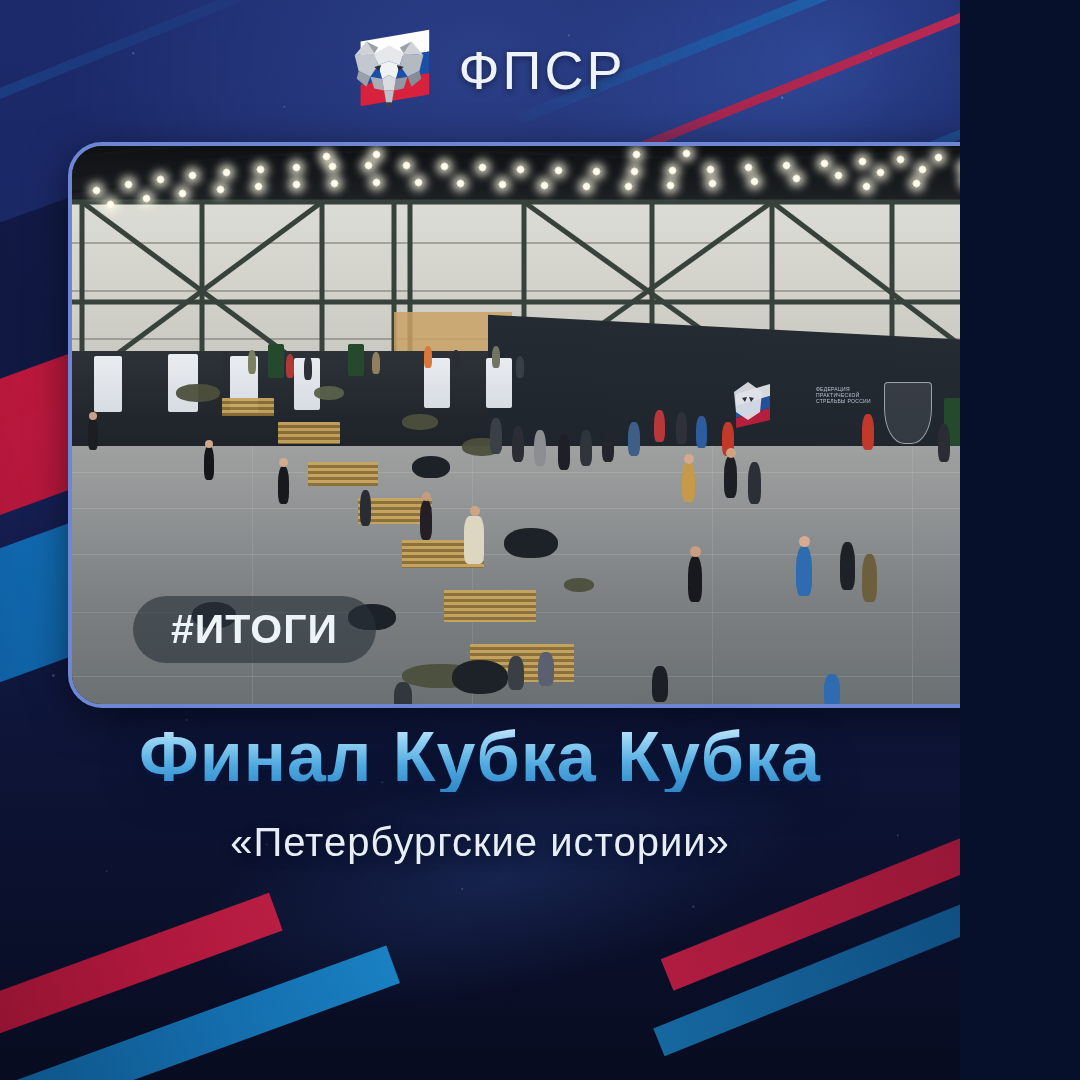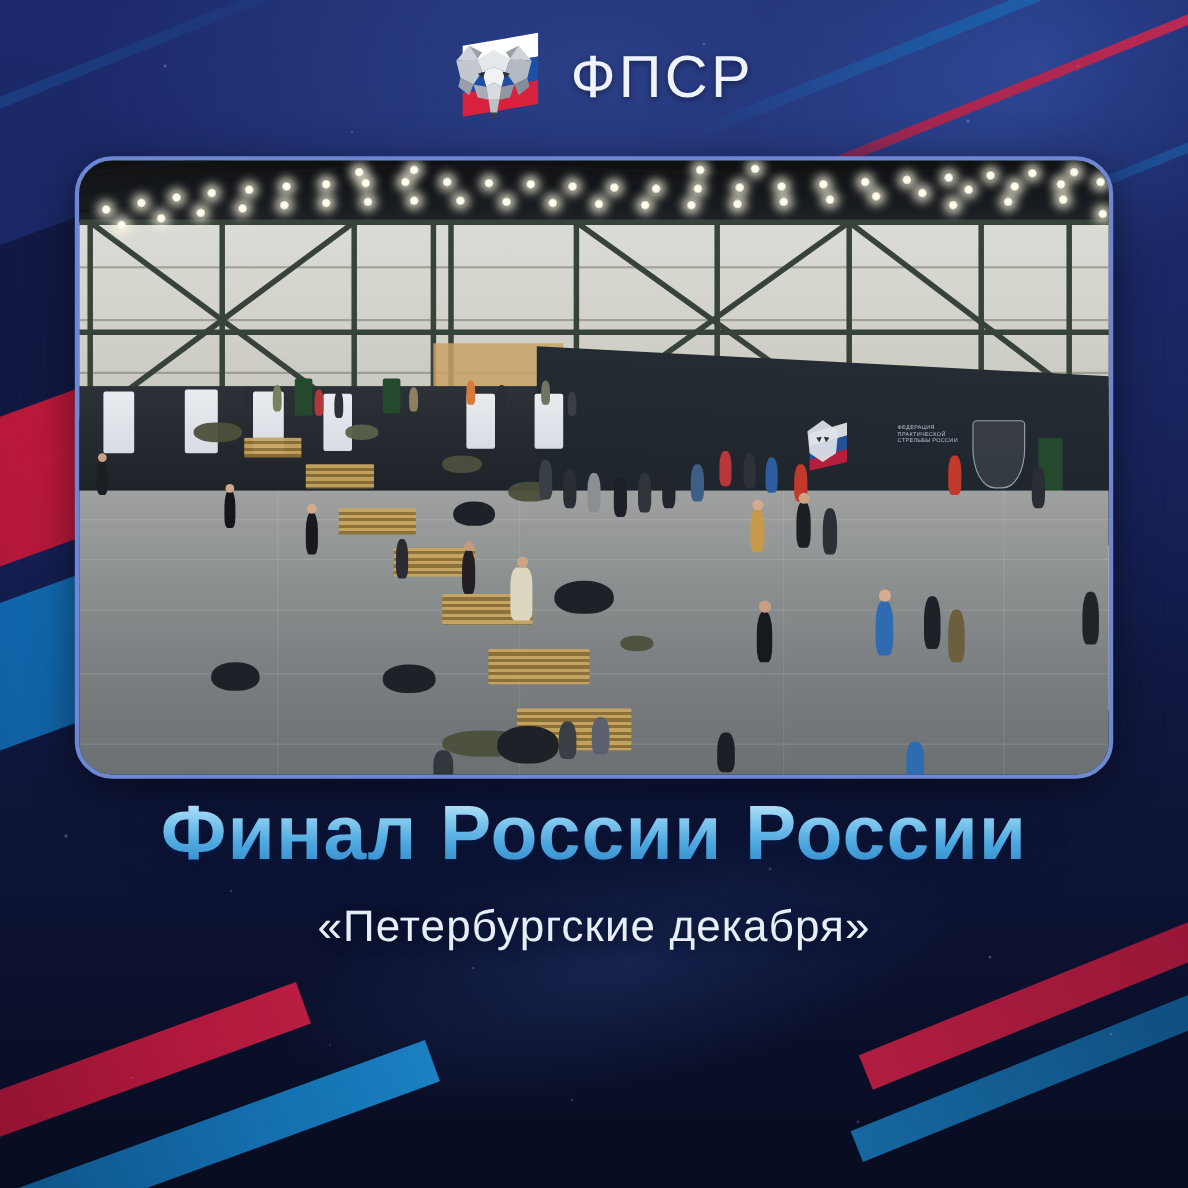--- a/index.html
+++ b/index.html
@@ -1,20 +1,20 @@
 <!DOCTYPE html>
 <html><head>
 <meta charset="utf-8">
 <style>
   html,body{margin:0;padding:0;background:#07102a;}
   body{font-family:"Liberation Sans",sans-serif;}
 
   .poster{
     position:relative;
-    width:1080px;height:1080px;
+    width:960px;height:1080px;
     overflow:hidden;
     background:
       radial-gradient(ellipse 70% 45% at 50% 6%, #2b3f87 0%, rgba(43,63,135,0) 62%),
       radial-gradient(ellipse 90% 55% at 50% 30%, #1d2b6e 0%, rgba(29,43,110,0) 70%),
       linear-gradient(180deg,#1c2a6c 0%,#1a2763 22%,#141d4e 46%,#0d1436 70%,#0a0f29 88%,#080c20 100%);
   }
 
   
   .stripe{position:absolute;transform-origin:center;pointer-events:none;}
 
@@ -491,21 +491,22 @@
         <div class="person" style="left:768px;top:396px;width:15px;height:48px;background:#1d2228"></div>
         <div class="person" style="left:790px;top:408px;width:15px;height:48px;background:#6b5f3e"></div>
         <div class="person" style="left:912px;top:392px;width:15px;height:48px;background:#202428"></div>
         <div class="person" style="left:752px;top:528px;width:16px;height:34px;background:#2f6bb0"></div>
         <div class="person" style="left:436px;top:510px;width:16px;height:34px;background:#3a3f46"></div>
         <div class="person" style="left:466px;top:506px;width:16px;height:34px;background:#5a6070"></div>
         <div class="person" style="left:580px;top:520px;width:16px;height:36px;background:#1c2026"></div>
         <div class="person" style="left:322px;top:536px;width:18px;height:30px;background:#32363d"></div>
       </div>
 
+      <div class="hashtag">#ИТОГИ</div>
     </div>
   </div>
 
   <div class="titles">
-    <div class="t-main">Финал России России</div>
-    <div class="t-quote">«Петербургские декабря»</div>
+    <div class="t-main">Финал Кубка Кубка</div>
+    <div class="t-quote">«Петербургские истории»</div>
   </div>
 
 </div>
 
 </body></html>

